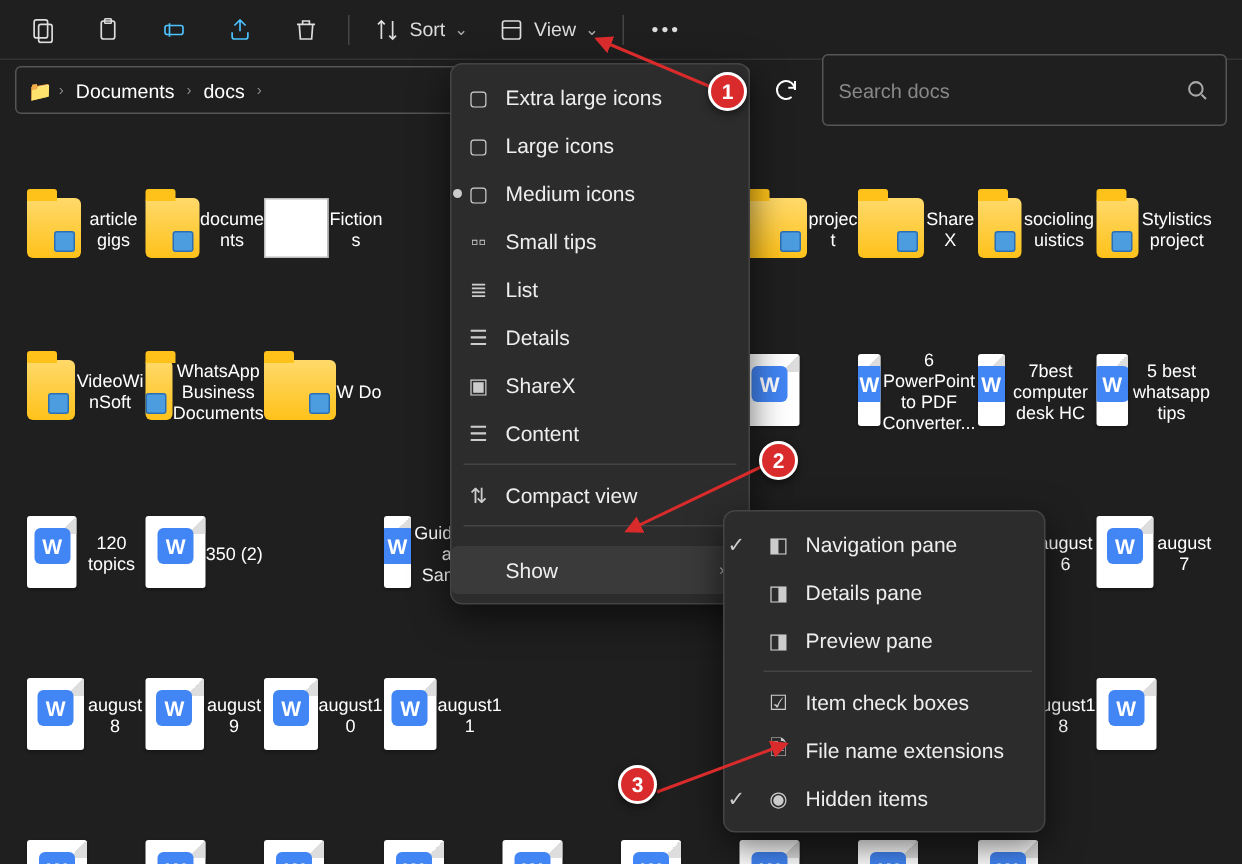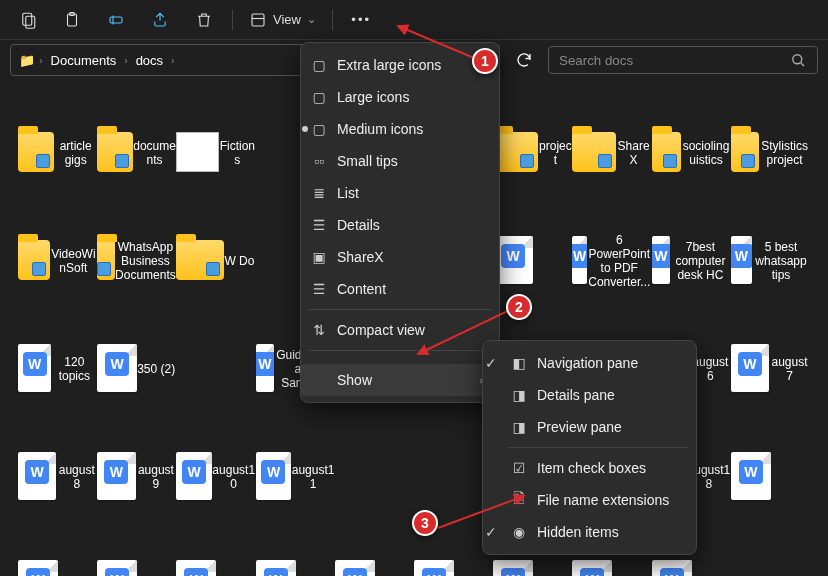--- a/index.html
+++ b/index.html
@@ -55,21 +55,21 @@
     background: #1f1f1f;
   }
   .bc-sep { color: #888; font-size: 10px; }
   .bc-item { padding: 0 4px; cursor: pointer; }
   .circ-btn {
     width: 32px; height: 32px;
     display: flex; align-items: center; justify-content: center;
     cursor: pointer; border-radius: 4px;
   }
   .searchbar {
-    width: 270px; height: 28px;
+    width: 270px; height: 48px;
     border: 1px solid #555;
     border-radius: 4px;
     display: flex;
     align-items: center;
     padding: 0 10px;
     gap: 8px;
     background: #1f1f1f;
   }
   .searchbar input {
     flex: 1;
@@ -255,20 +255,26 @@
       <svg class="icon-svg" viewBox="0 0 24 24" fill="none" stroke="currentColor" stroke-width="1.5">
         <path d="M12 3v10M7 8l5-5 5 5M5 14v4a2 2 0 002 2h10a2 2 0 002-2v-4"></path>
       </svg>
     </div>
   <div class="tb-btn">
       <svg class="icon-svg" viewBox="0 0 24 24" fill="none" stroke="currentColor" stroke-width="1.5">
         <path d="M4 7h16M9 7V4h6v3M6 7l1 13h10l1-13"></path>
       </svg>
     </div>
   <div class="tb-sep"></div>
+  <div class="tb-btn chev">
+      <svg class="icon-svg" viewBox="0 0 24 24" fill="none" stroke="currentColor" stroke-width="1.5">
+        <path d="M7 4v16M4 7l3-3 3 3M17 20V4M14 17l3 3 3-3"></path>
+      </svg>
+      <span>Sort</span>
+    </div>
   <div class="tb-btn chev">
       <svg class="icon-svg" viewBox="0 0 24 24" fill="none" stroke="currentColor" stroke-width="1.5">
         <rect x="4" y="4" width="16" height="16" rx="2"></rect>
         <path d="M4 10h16"></path>
       </svg>
       <span>View</span>
     </div>
   <div class="tb-sep"></div>
   <div class="tb-btn">
       <span style="letter-spacing:2px">•••</span>

